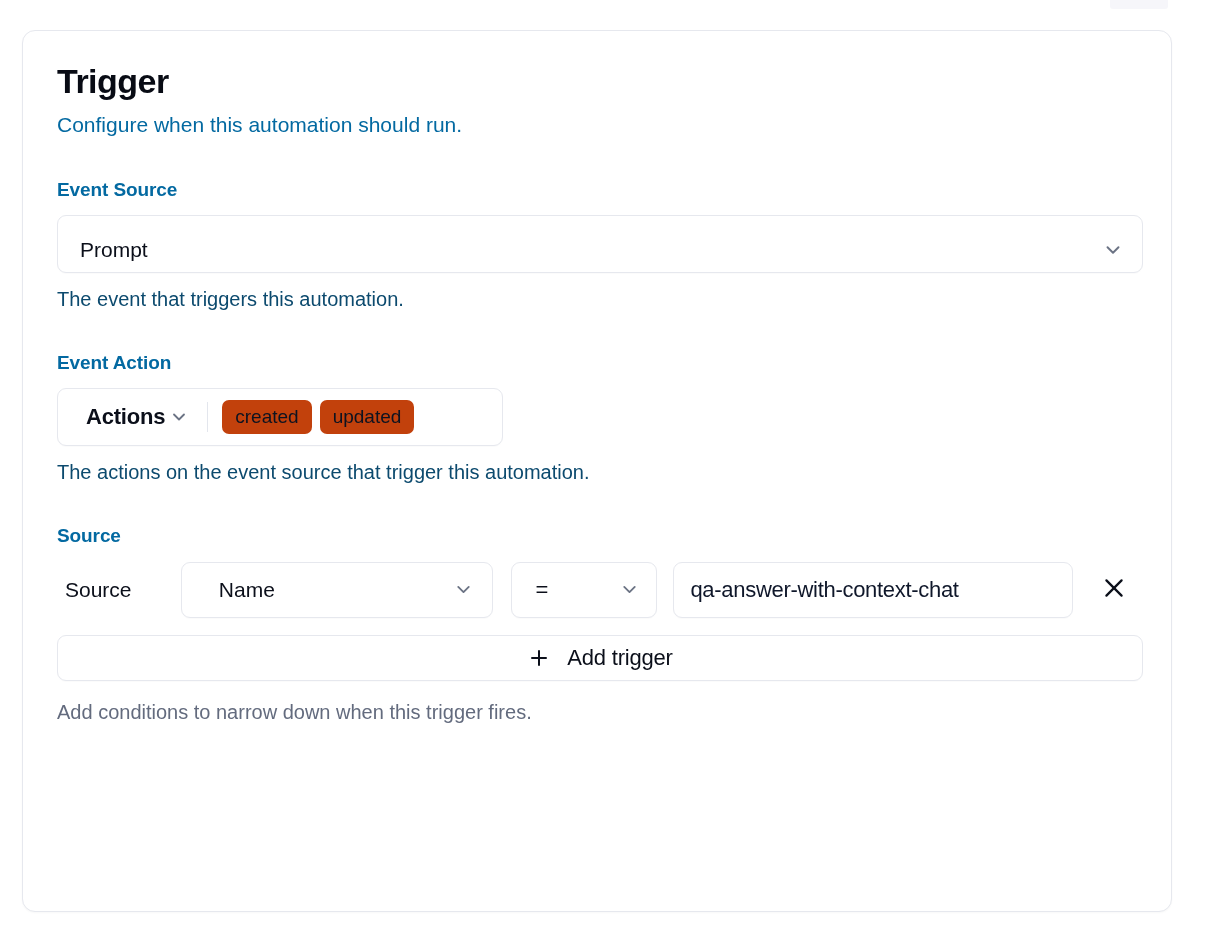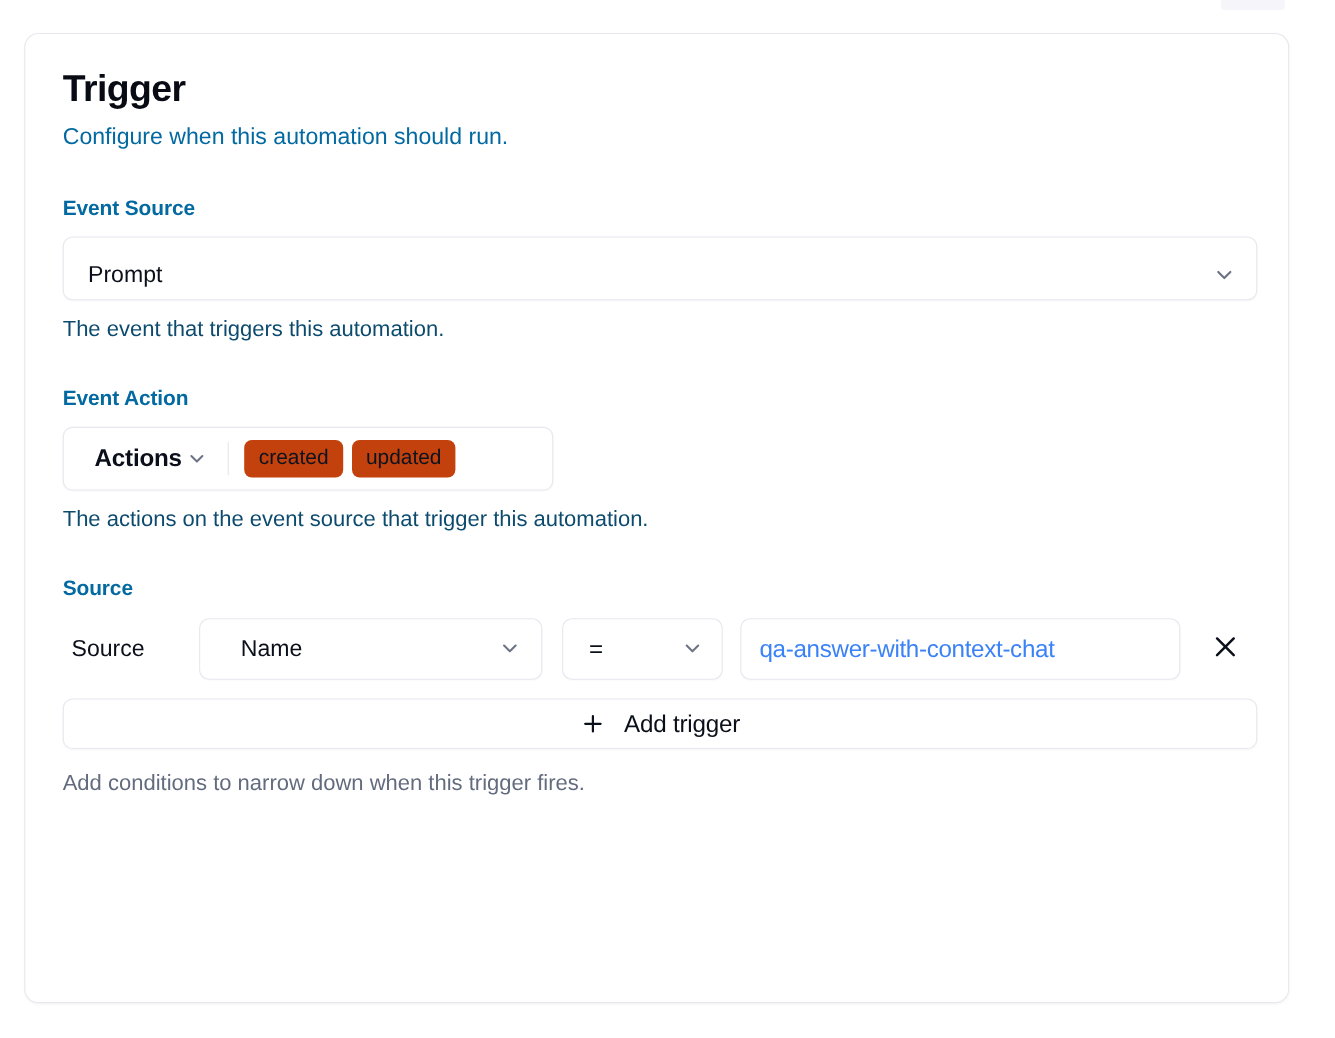--- a/index.html
+++ b/index.html
@@ -178,21 +178,21 @@
     font-weight: 400;
   }
   .val-input {
     width: 400px;
     height: 56px;
     margin-left: 16px;
     padding: 0 18px 0 16px;
   }
   .val-input-text {
     font-size: 22px;
-    color: #3b82f6;
+    color: #0f172a;
     white-space: nowrap;
     overflow: hidden;
     letter-spacing: -0.3px;
   }
   .remove-btn {
     width: 46px;
     height: 46px;
     margin-left: 18px;
     display: flex;
     align-items: center;

